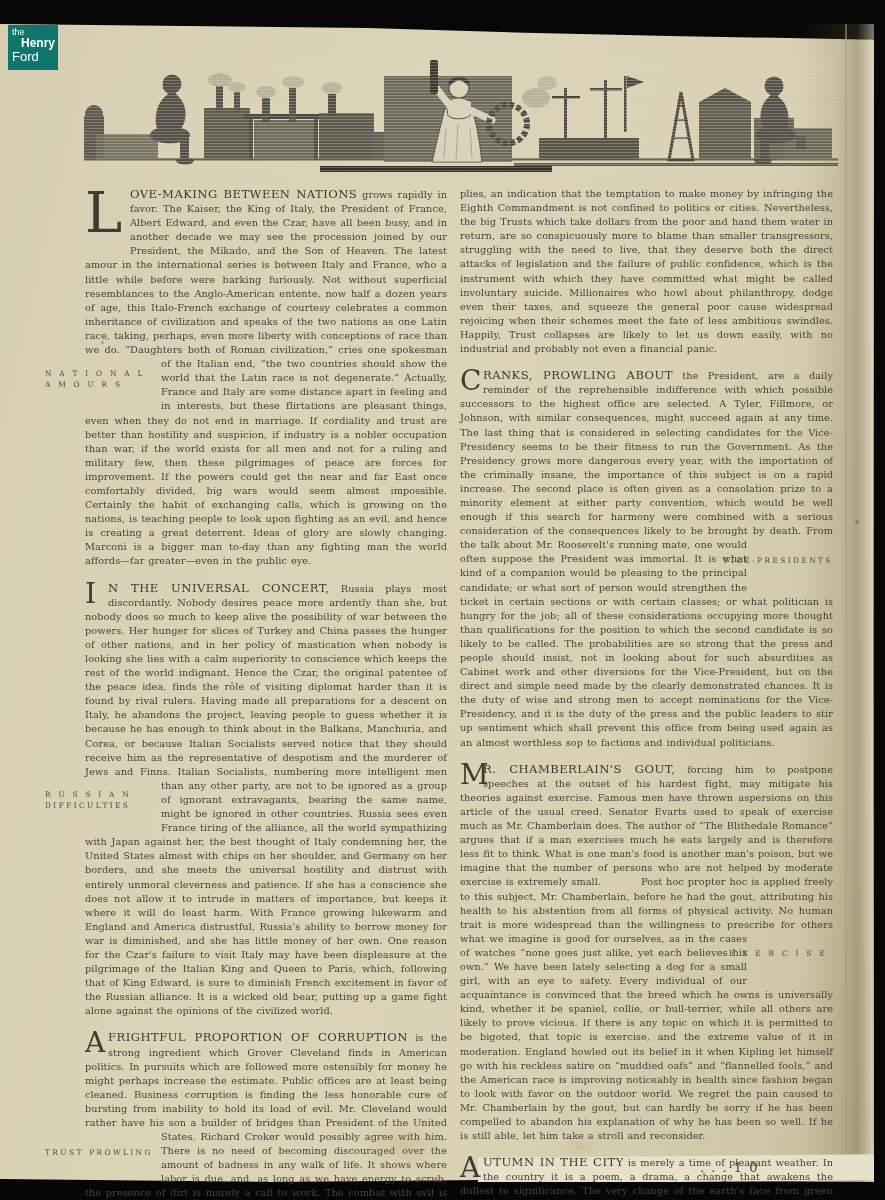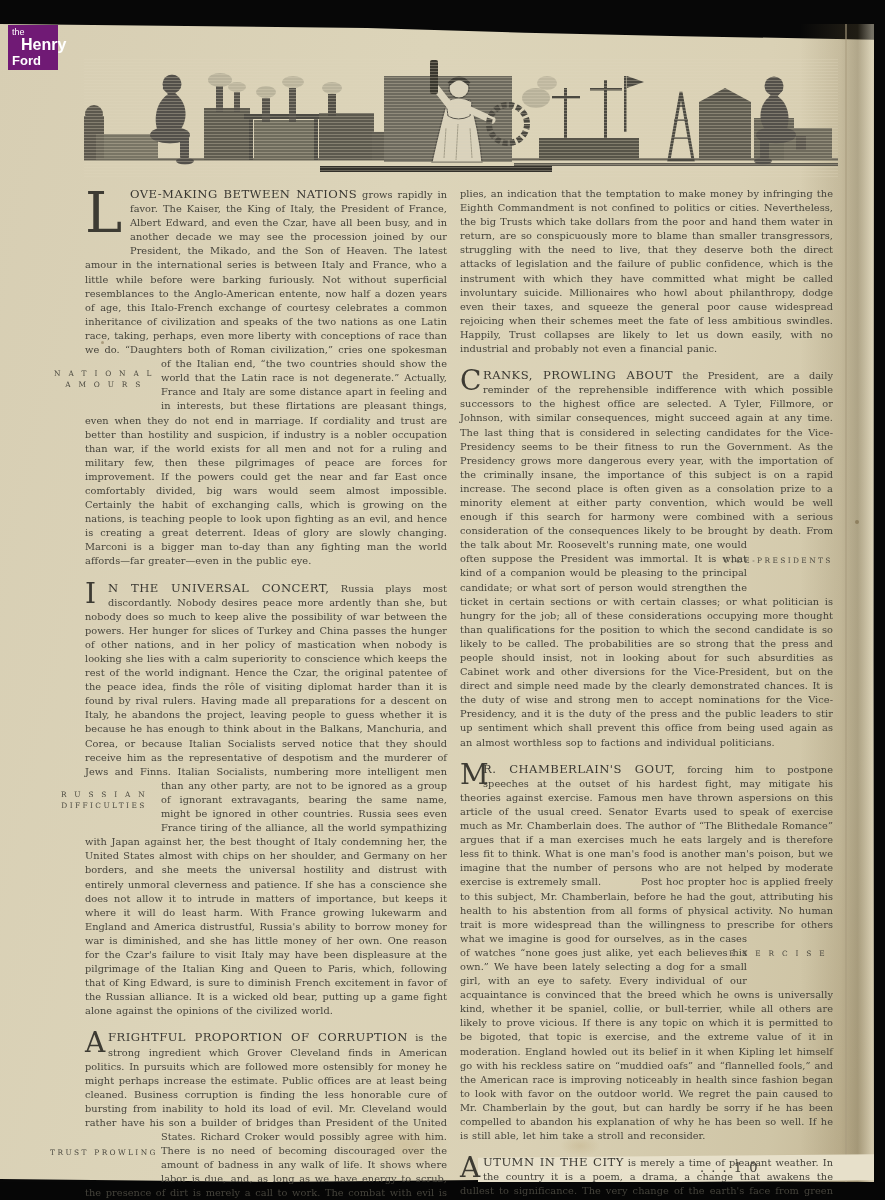--- a/index.html
+++ b/index.html
@@ -12,46 +12,46 @@
     position:absolute;left:0;top:24px;width:874px;height:1158px;
     background:linear-gradient(103deg,#d7ceb3 0%,#dcd4b9 38%,#dad1b5 68%,#cfc5a6 90%,#c2b593 99%);
     clip-path:polygon(0 0,42% 0.35%,60% 0.75%,78% 1.05%,100% 1.35%,99.9% 55%,100% 100%,58% 99.8%,31% 100%,0 99.75%);
   }
   .right-crease{position:absolute;left:845px;top:24px;width:2px;height:1158px;background:#a99d7f;opacity:.55;}
   .right-shade{position:absolute;left:800px;top:24px;width:74px;height:1158px;
     background:linear-gradient(90deg,rgba(120,104,70,0) 0%,rgba(120,104,70,.18) 55%,rgba(90,78,50,.30) 78%,rgba(224,216,192,.5) 97%);}
   .next-page-edge{position:absolute;left:478px;top:1156px;width:396px;height:26px;background:#e7e0ca;transform:skewY(-.5deg);}
   .bottom-band{position:absolute;left:0;top:1182px;width:885px;height:18px;background:#060606;}
 
-  .logo{position:absolute;left:8px;top:25px;width:50px;height:45px;background:#701a75;z-index:6;
+  .logo{position:absolute;left:8px;top:25px;width:50px;height:45px;background:#0f766e;z-index:6;
     font-family:"Liberation Sans","DejaVu Sans",sans-serif;color:#fff;line-height:1;}
   .logo .l1{display:block;font-size:9px;margin:3px 0 0 4px;}
-  .logo .l2{display:block;font-size:16px;font-weight:bold;margin:0 0 0 13px;}
-  .logo .l3{display:block;font-size:13px;font-weight:bold;margin:1px 0 0 4px;}
+  .logo .l2{display:block;font-size:12px;font-weight:bold;margin:0 0 0 13px;}
+  .logo .l3{display:block;font-size:13px;font-weight:normal;margin:1px 0 0 4px;}
 
   .masthead{position:absolute;left:84px;top:58px;width:754px;height:120px;}
 
   .column{position:absolute;top:187px;color:#45433b;font-size:9.8px;line-height:14.1px;
     text-align:justify;letter-spacing:.04px;word-spacing:.7px;}
   .col-left{left:85px;width:362px;}
   .col-right{left:460px;width:373px;}
   .article{margin:0 0 12px 0;}
   .dropcap{float:left;color:#3d3b33;}
   .dc-large{font-size:56px;line-height:52px;width:45px;height:70px;}
   .dc-small{font-size:28px;line-height:26px;width:23px;height:28px;}
   .opening-caps{font-size:11.6px;letter-spacing:.45px;color:#3a3832;margin-top:11px;}
   .it{margin-left:36px;}
   .lfloat{float:left;width:76px;height:43px;position:relative;}
   .rfloat{float:right;width:86px;height:43px;position:relative;}
   .margin-label{
     position:absolute;top:50%;transform:translateY(-50%);
     font-size:7.4px;letter-spacing:2.4px;line-height:11px;color:#4c4a41;
     white-space:pre-line;
   }
-  .lfloat .margin-label{left:-40px;width:118px;text-align:center;}
+  .lfloat .margin-label{left:-40px;width:118px;text-align:left;}
   .rfloat .margin-label{right:-20px;width:150px;text-align:center;}
 
   .page-number{position:absolute;left:700px;top:1160px;width:133px;
     font-size:13px;letter-spacing:1.5px;color:#45433b;}
 
   .stain1{position:absolute;left:360px;top:1120px;width:90px;height:50px;border-radius:50%;
     background:radial-gradient(closest-side,rgba(173,144,82,.22),rgba(173,144,82,0));}
   .stain2{position:absolute;left:560px;top:1135px;width:40px;height:22px;border-radius:50%;
     background:radial-gradient(closest-side,rgba(160,130,70,.18),rgba(160,130,70,0));}
   .speck1{position:absolute;left:855px;top:520px;width:4px;height:4px;border-radius:50%;background:rgba(110,92,55,.5);}

